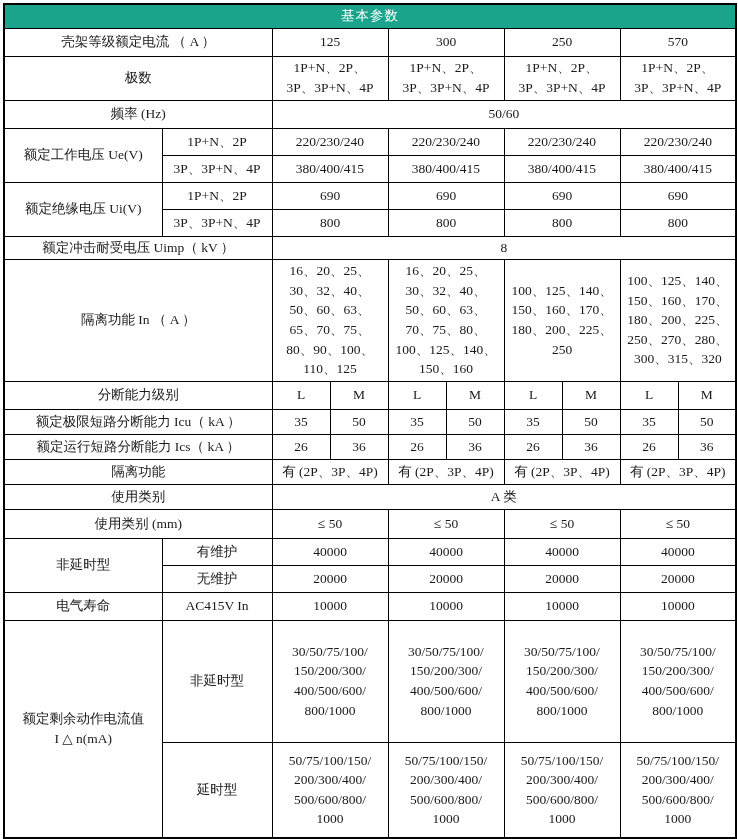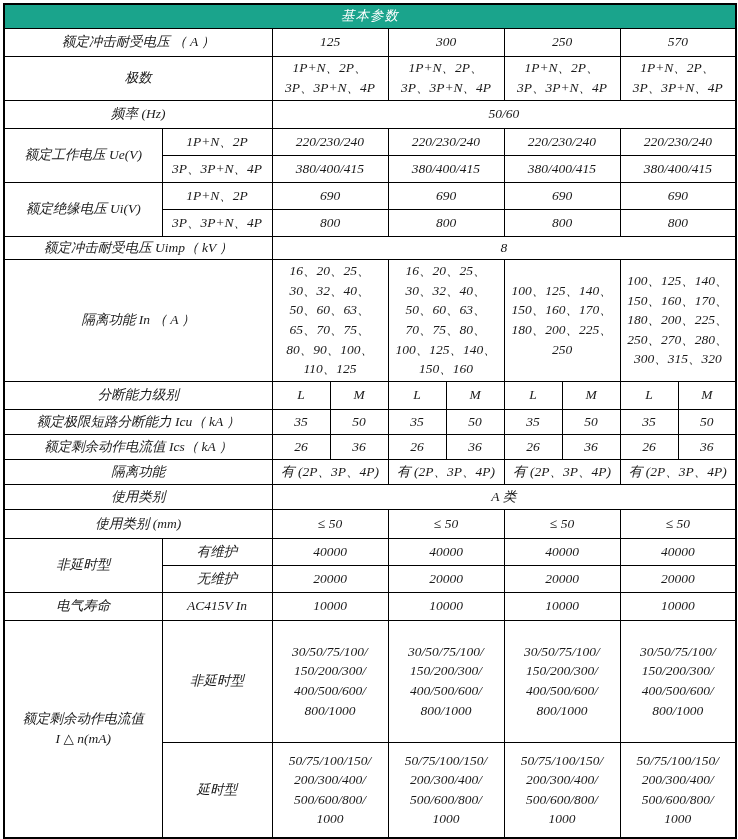--- a/index.html
+++ b/index.html
@@ -8,21 +8,20 @@
     background: #ffffff;
     font-family: "Liberation Serif", "DejaVu Serif", serif;
     color: #1a1a1a;
   }
   .page {
     width: 594px;
     height: 839px;
     box-sizing: border-box;
     padding: 3px;
     background: #ffffff;
-    font-style: italic;
   }
   table.spec {
     width: 732px;
     border-collapse: collapse;
     table-layout: fixed;
     border: 2px solid #000000;
   }
   table.spec td, table.spec th {
     border: 1px solid #000000;
     text-align: center;
@@ -61,21 +60,21 @@
       <col style="width:58px">
         <col style="width:58px">
     </colgroup>
 
     <tbody>
         <tr style="height:24px">
       <th class="title-cell" colspan="10">基本参数</th>
     </tr>
 
     <tr style="height:28px">
-      <td colspan="2">额定冲击耐受电压 （ A ）</td>
+      <td colspan="2">壳架等级额定电流 （ A ）</td>
       <td colspan="2">125</td>
       <td colspan="2">300</td>
       <td colspan="2">250</td>
       <td colspan="2">570</td>
     </tr>
 
     <tr style="height:44px">
       <td colspan="2">极数</td>
       <td colspan="2" class="pre">1P+N、2P、
 3P、3P+N、4P</td>
@@ -172,21 +171,21 @@
       <td>50</td>
       <td>35</td>
       <td>50</td>
       <td>35</td>
       <td>50</td>
       <td>35</td>
       <td>50</td>
     </tr>
 
     <tr style="height:25px">
-      <td colspan="2">额定剩余动作电流值 Ics（ kA ）</td>
+      <td colspan="2">额定运行短路分断能力 Ics（ kA ）</td>
       <td>26</td>
       <td>36</td>
       <td>26</td>
       <td>36</td>
       <td>26</td>
       <td>36</td>
       <td>26</td>
       <td>36</td>
     </tr>
 

